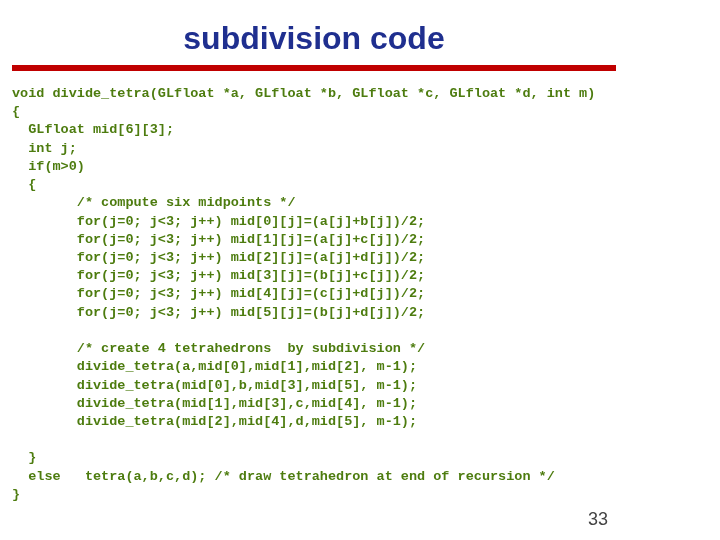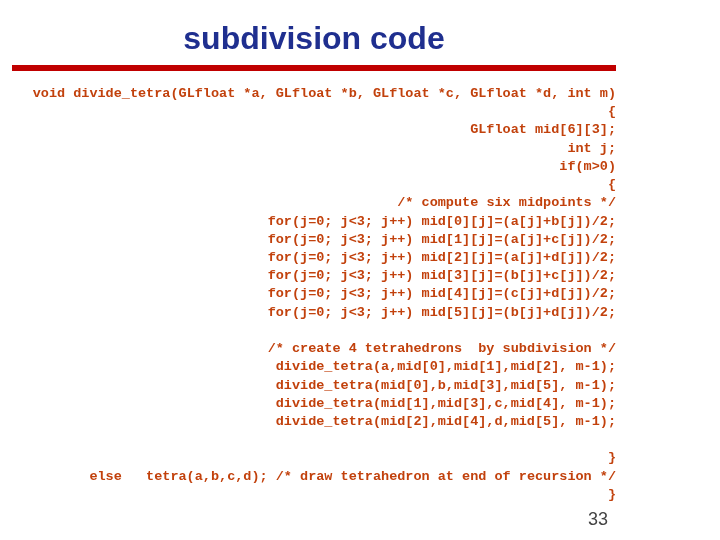--- a/index.html
+++ b/index.html
@@ -30,24 +30,23 @@
   .underline {
     height: 6px;
     background: #c00000;
     margin: 0 0 14px 0;
   }
   pre.code {
     font-family: "Courier New", Courier, monospace;
     font-size: 13.5px;
     line-height: 1.35;
     font-weight: bold;
-    color: #c2410c;
+    color: #4d7c0f;
     margin: 0;
     white-space: pre;
-    text-align: right;
   }
   .pagenum {
     position: absolute;
     bottom: 10px;
     right: 20px;
     font-size: 18px;
     color: #444;
     font-family: Arial, Helvetica, sans-serif;
   }
 </style>

